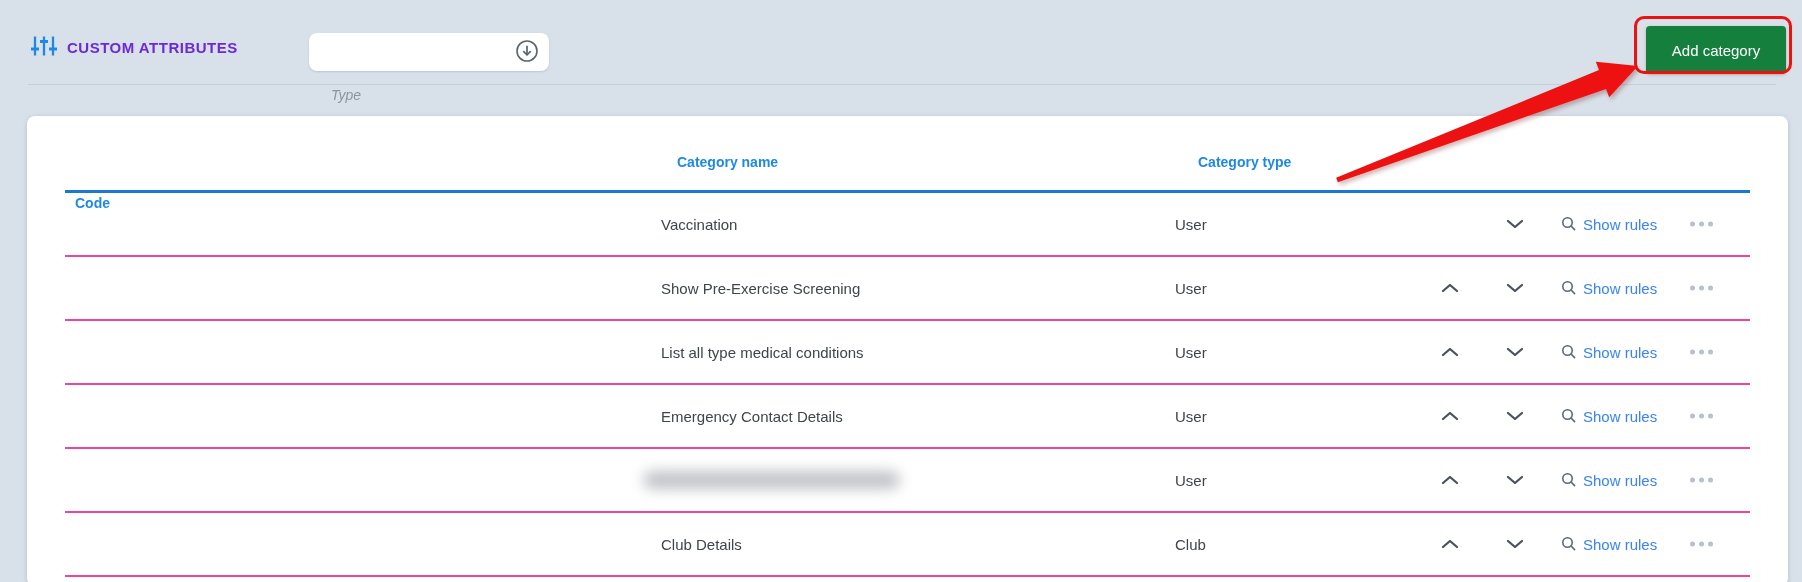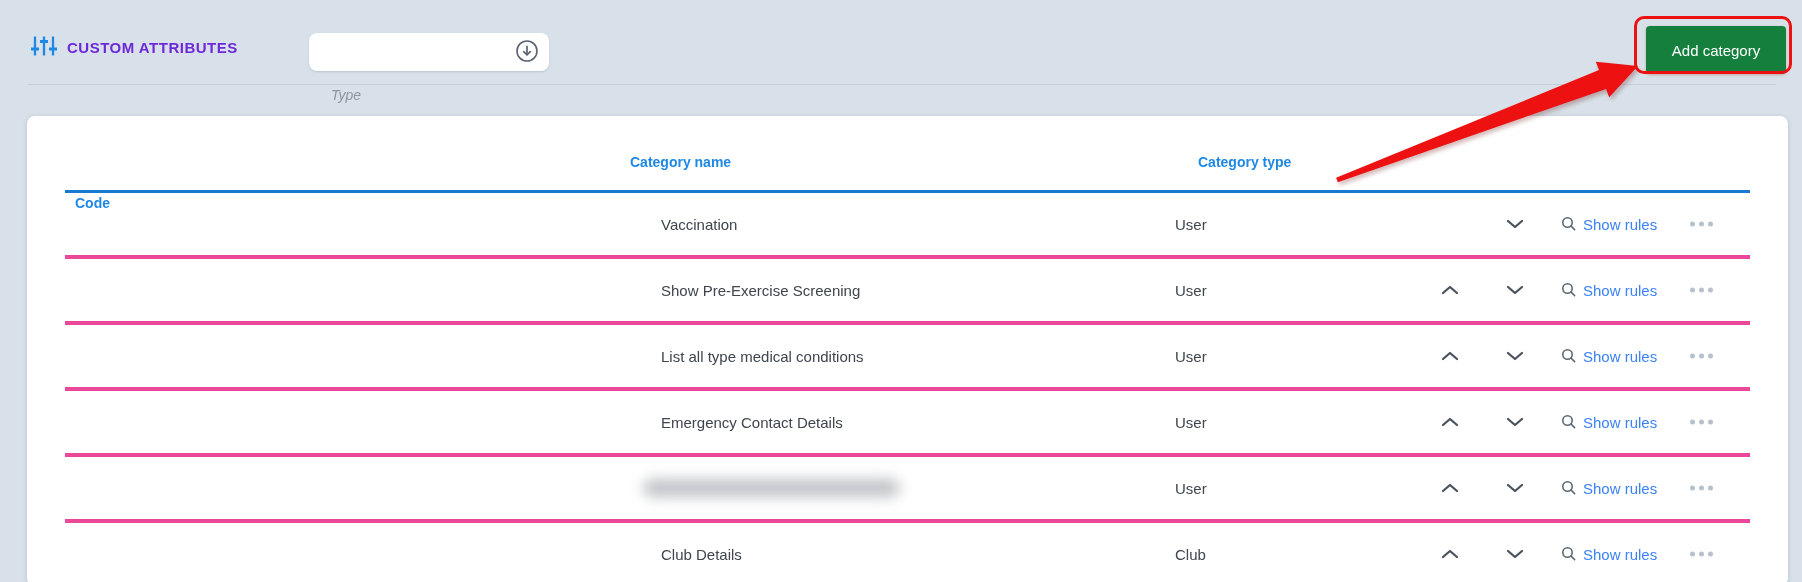--- a/index.html
+++ b/index.html
@@ -51,25 +51,25 @@
     position:absolute;left:27px;top:116px;width:1761px;height:470px;
     background:#fff;border-radius:8px;
     box-shadow:0 1px 4px rgba(70,90,110,.25);
   }
   .thead{position:absolute;left:38px;top:0;width:1685px;height:74px;}
   .col-head{
     position:absolute;top:46px;transform:translateY(-50%);
     font-size:14px;font-weight:700;color:#1e88e5;cursor:pointer;
   }
   .col-head.code{left:10px;margin-top:41px;}
-  .col-head.name{left:565px;}
+  .col-head.name{left:612px;}
   .col-head.type{left:1093px;margin-left:40px;}
   .head-line{position:absolute;left:38px;top:74px;width:1685px;height:3px;background:#1978d2;}
   .rows{position:absolute;left:38px;top:77px;width:1685px;}
-  .trow{position:relative;height:62px;border-bottom:4px solid #ec4899;}
+  .trow{position:relative;height:62px;border-bottom:2px solid #ec4899;}
   .cell-name{
     position:absolute;left:596px;top:50%;transform:translateY(-50%);
     font-size:15px;color:#3e454d;white-space:nowrap;
   }
   .cell-type{
     position:absolute;left:1110px;top:50%;transform:translateY(-50%);
     font-size:15px;color:#3e454d;
   }
   .redacted-blur{
     position:absolute;left:578px;top:50%;transform:translateY(-50%);

